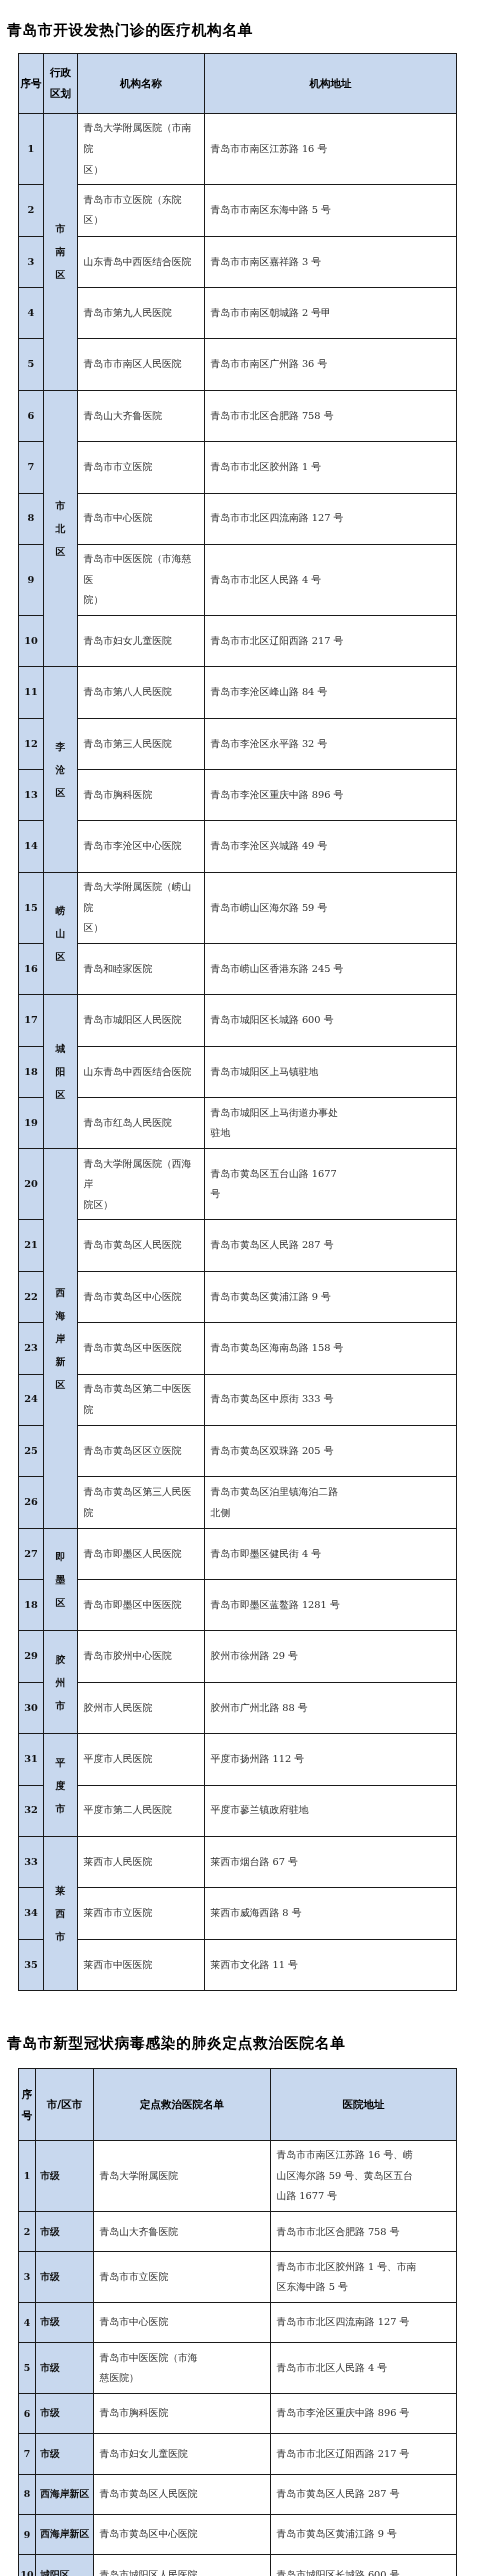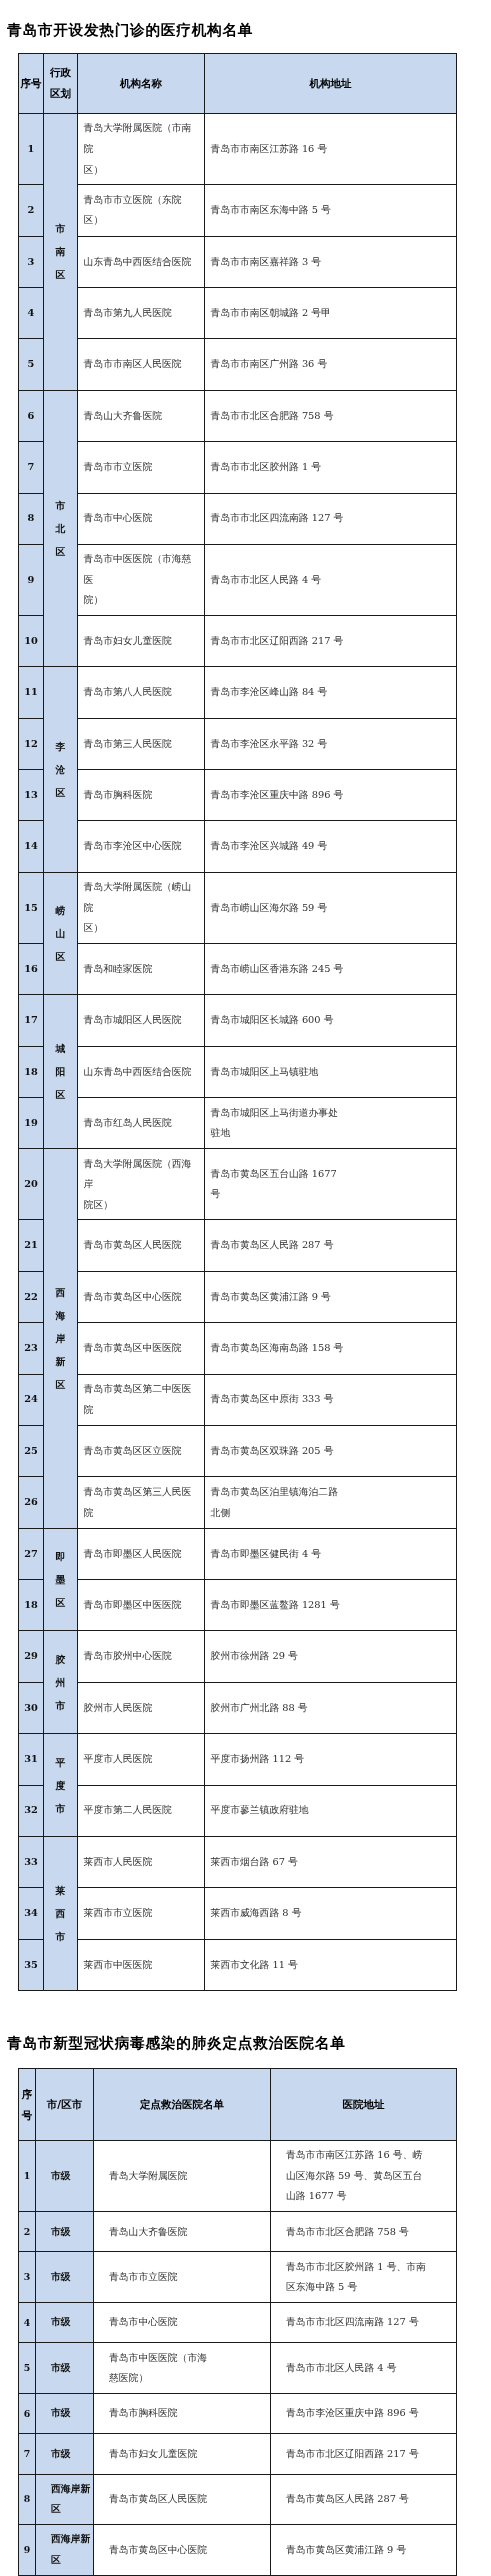--- a/index.html
+++ b/index.html
@@ -28,21 +28,21 @@
     line-height:2.1;
   }
   thead th{
     background:#c8d8ee; font-weight:700; color:#000;
     text-align:center; font-size:10.5px; line-height:2;
     padding:2.8px 1.4px;
   }
   #t1 thead th{height:54px;margin-top:35px;}
   #t2 thead th{height:65px;}
   #t1 td{height:42px;}
-  #t2 td{height:31px;padding-left:15px;}
+  #t2 td{height:31px;}
   .blue{background:#c8d8ee;}
   .c-no{ text-align:center; font-weight:700; color:#111; padding:1.4px;}
   #t2 .c-no{padding:0.7px; font-size:9.4px;}
   .c-dist{text-align:center; padding:1.4px;}
   .vtext{
     display:inline-block; width:1.1em; line-height:2.35;
     word-break:break-all; font-weight:700; color:#111; text-align:center;
   }
   .c-reg{font-weight:700; color:#111; padding-left:4.2px; padding-right:1.4px;}
   .c-name,.c-addr{white-space:pre-line; text-align:left; color:#2e2e2e;}

